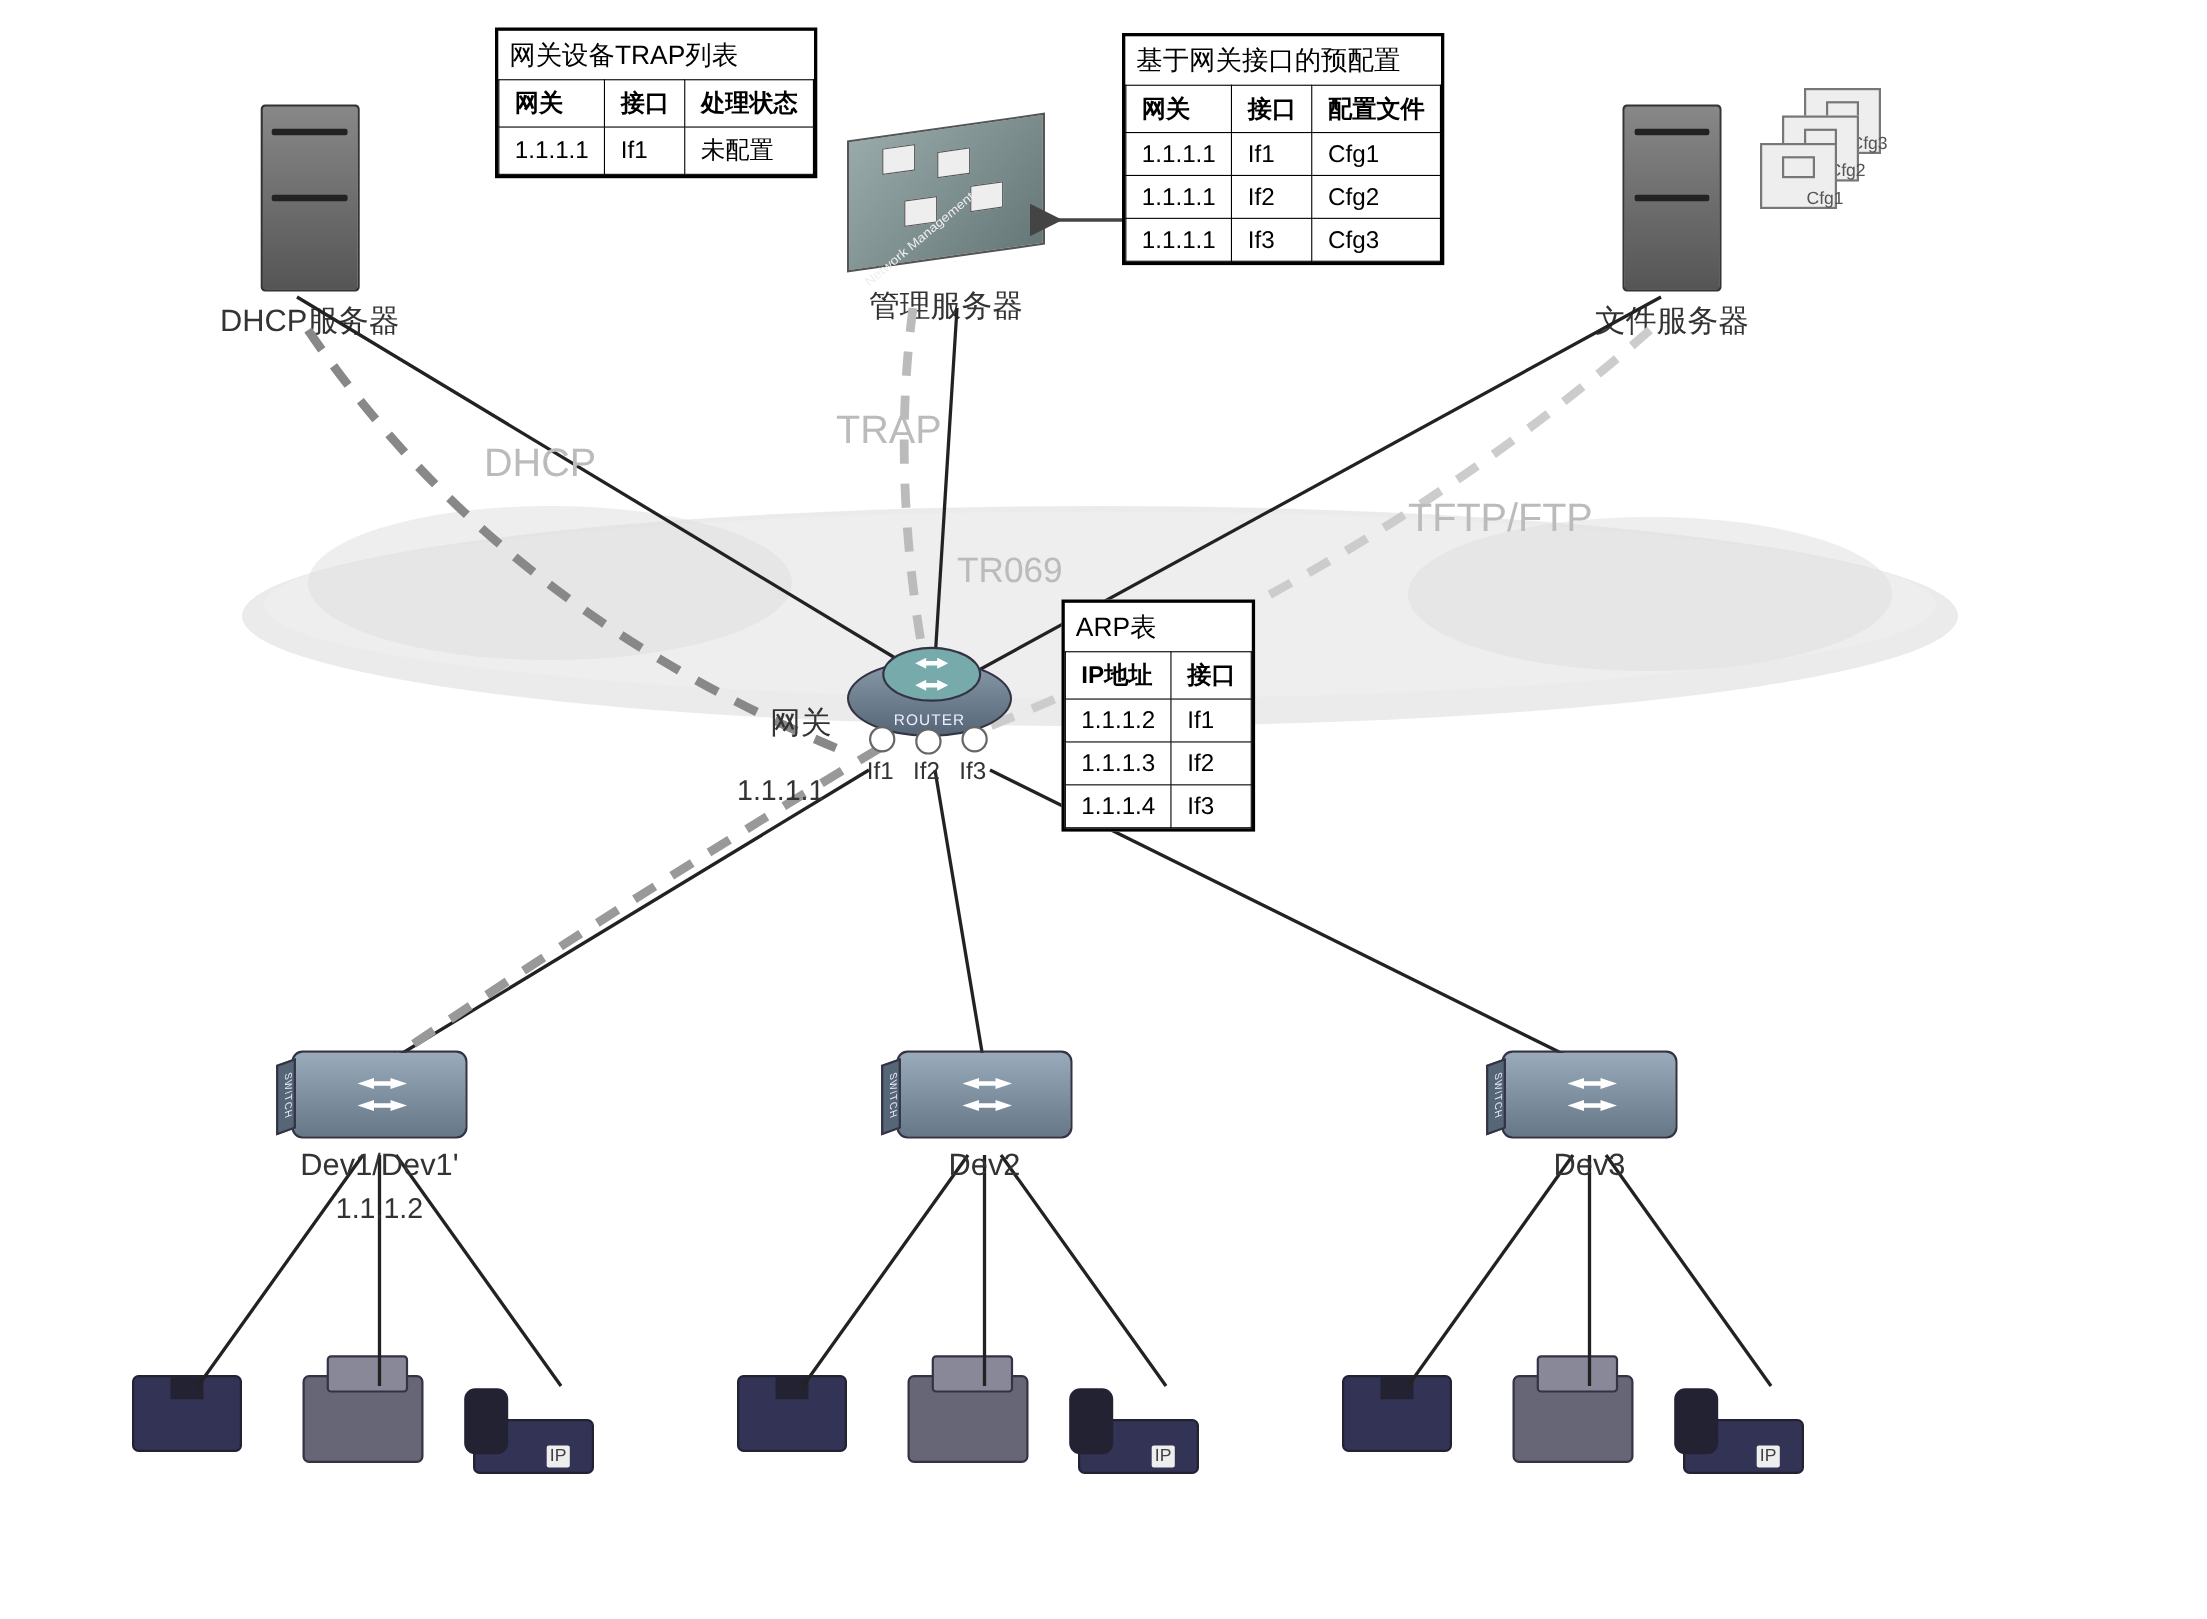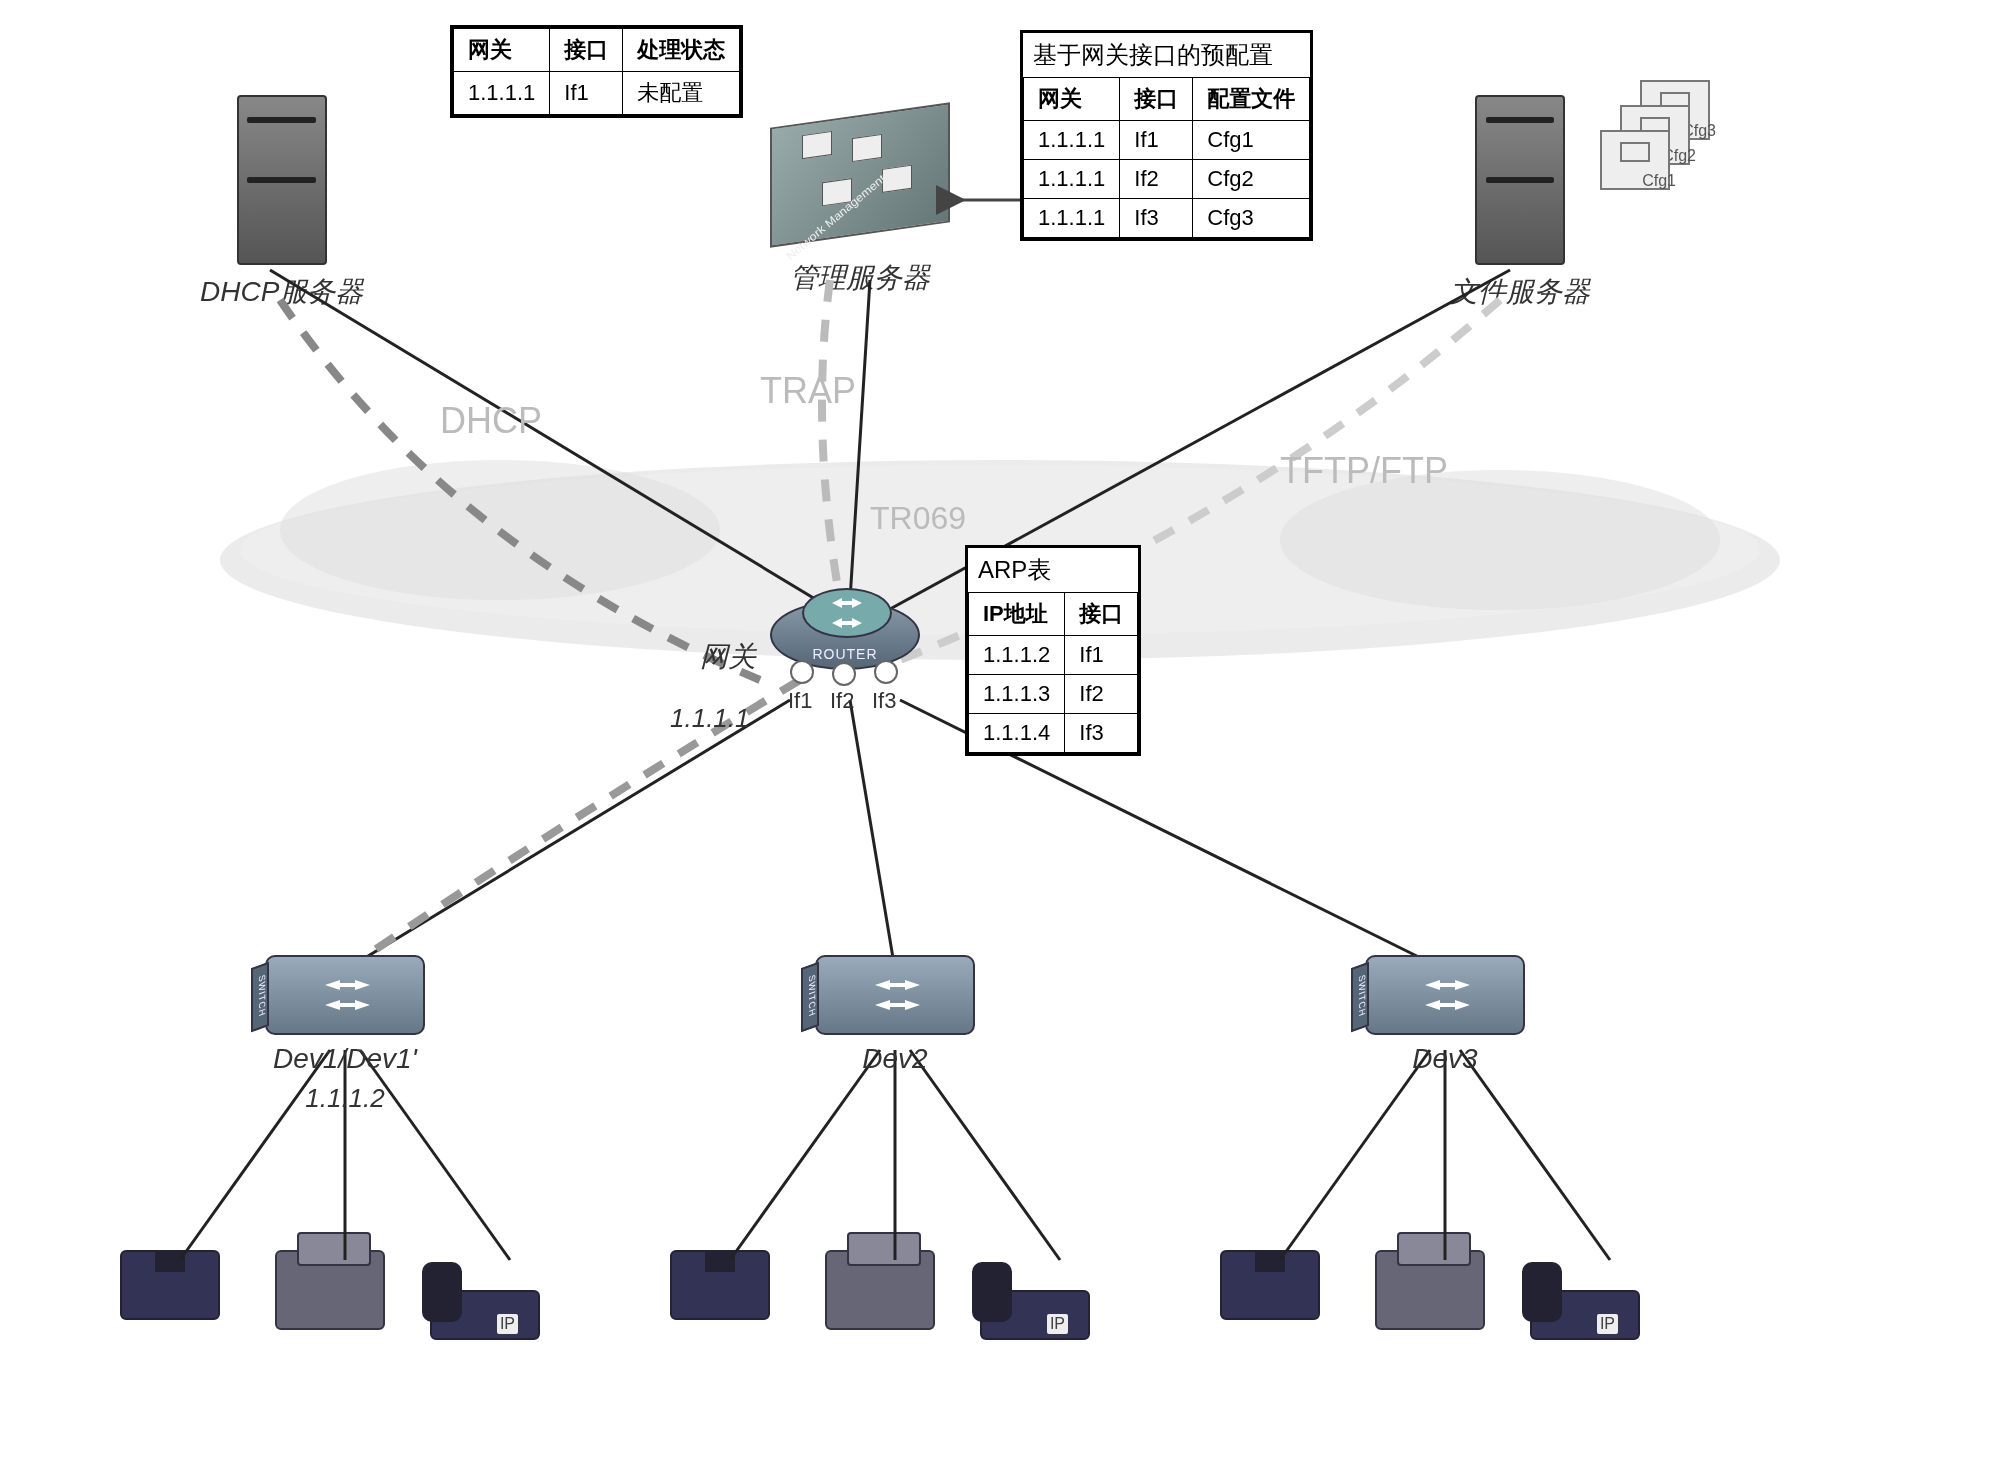--- a/index.html
+++ b/index.html
@@ -5,21 +5,21 @@
   * { box-sizing: border-box; margin: 0; padding: 0; }
   body {
     width: 2006px;
     height: 1472px;
     position: relative;
     font-family: "SimSun", "Microsoft YaHei", sans-serif;
     background: #fff;
     overflow: hidden;
   }
   .node { position: absolute; text-align: center; }
-  .label { font-size: 28px; color: #333; margin-top: 8px; white-space: nowrap; font-style: italic; }
+  .label { font-size: 28px; color: #333; margin-top: 8px; white-space: nowrap; }
   .table-box {
     position: absolute;
     border: 3px solid #000;
     background: #fff;
     z-index: 50;
   }
   .table-box .title {
     font-size: 24px;
     padding: 6px 10px;
     text-align: left;
@@ -218,20 +218,21 @@
       <div class="inner"></div>
       <div class="flabel">Cfg2</div>
     </div>
   <div class="file" style="left:0; top:50px;">
       <div class="inner"></div>
       <div class="flabel">Cfg1</div>
     </div>
 </div>
 
 <div class="table-box" style="left:450px; top:25px;">
+  <div class="title">网关设备TRAP列表</div>
   <table>
     <tbody>
         <tr>
       <th>网关</th>
       <th>接口</th>
       <th>处理状态</th>
     </tr>
     <tr>
           <td>1.1.1.1</td>
           <td>If1</td>

